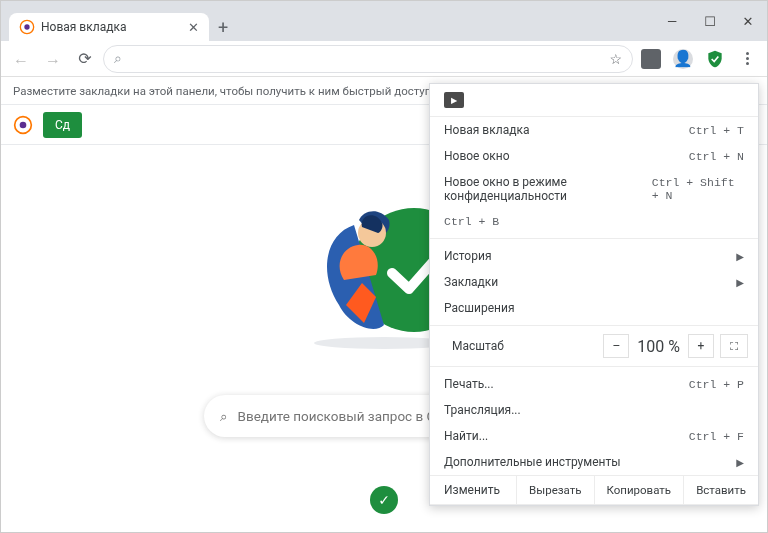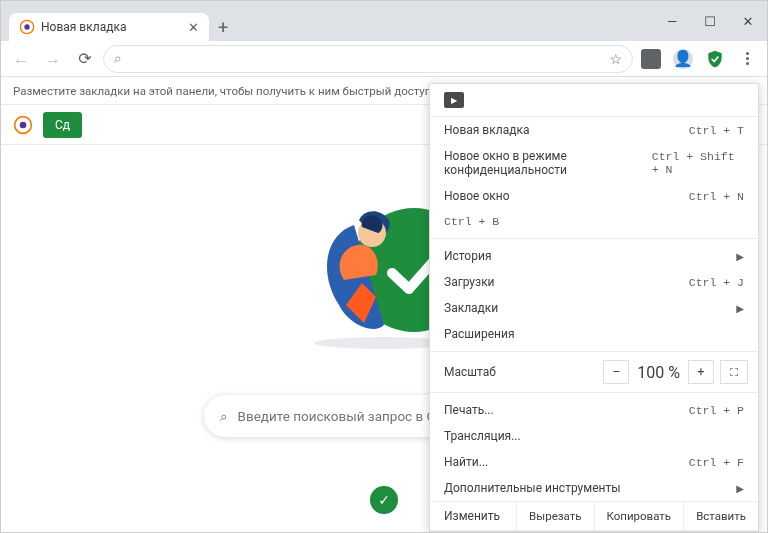--- a/index.html
+++ b/index.html
@@ -42,21 +42,21 @@
 .searchbox { margin-top: 40px; width: 360px; height: 42px; border-radius: 21px; box-shadow: 0 1px 6px rgba(32,33,36,.18); display: flex; align-items: center; padding: 0 16px; gap: 10px; font-size: 13.5px; color: #757575; }
 .status-icon { position: absolute; bottom: 18px; width: 28px; height: 28px; border-radius: 50%; background: #1e8e3e; display: flex; align-items: center; justify-content: center; color: #fff; font-size: 14px; }
 
 .menu { position: absolute; top: 82px; right: 8px; width: 330px; background: #fff; border: 1px solid #dadce0; box-shadow: 0 2px 10px rgba(0,0,0,.2); font-size: 12px; color: #3c4043; }
 .menu-user { padding: 8px 14px; border-bottom: 1px solid #ececec; }
 .menu-user-badge { width: 20px; height: 16px; background: #4a4a4a; border-radius: 2px; display: flex; align-items: center; justify-content: center; color: #fff; font-size: 8px; }
 .menu-item { display: flex; align-items: center; justify-content: space-between; padding: 6px 14px; cursor: pointer; }
 .menu-item .sc { color: #5f6368; font-size: 11.5px; font-family: Liberation Mono, monospace; }
 .menu-item .arrow { color: #5f6368; font-size: 10px; }
 .menu-sep { height: 1px; background: #ececec; margin: 4px 0; }
-.zoom-row { display: flex; align-items: center; padding: 4px 10px 4px 14px; }
+.zoom-row { display: flex; align-items: center; padding: 4px 10px 4px 14px; margin-left: 8px; }
 .zoom-row .label { flex: 1; }
 .zoom-row .zbtn { width: 26px; height: 24px; border: 1px solid #e0e0e0; display: flex; align-items: center; justify-content: center; cursor: pointer; }
 .zoom-row .zval { padding: 0 8px; font-size: 16px; }
 .zoom-row .full { width: 28px; height: 24px; border: 1px solid #e0e0e0; display: flex; align-items: center; justify-content: center; margin-left: 6px; cursor: pointer; font-size: 11px; }
 .edit-row { display: flex; align-items: stretch; border-top: 1px solid #ececec; border-bottom: 1px solid #ececec; }
 .edit-row .elabel { padding: 7px 14px; flex: 1; }
 .edit-row .ebtn { border-left: 1px solid #ececec; padding: 7px 12px; cursor: pointer; font-size: 11.5px; }
 </style>
 </head>
 <body>
@@ -144,38 +144,34 @@
 <div class="menu">
   <div class="menu-user">
     <div class="menu-user-badge">▶</div>
   </div>
 
   <div class="menu-item">
       <span>Новая вкладка</span>
       <span class="sc">Ctrl + T</span>
     </div>
   <div class="menu-item">
+      <span>Новое окно</span>
+      <span class="sc">Ctrl + N</span>
+    </div>
+  <div class="menu-item">
       <span>Новое окно в режиме конфиденциальности</span>
       <span class="sc">Ctrl + Shift + N</span>
     </div>
   <div class="menu-item">
-      <span>Новое окно</span>
-      <span class="sc">Ctrl + N</span>
-    </div>
-  <div class="menu-item">
       <span class="sc">Ctrl + B</span>
     </div>
   <div class="menu-sep"></div>
   <div class="menu-item">
       <span>История</span>
       <span class="arrow">▶</span>
-    </div>
-  <div class="menu-item">
-      <span>Загрузки</span>
-      <span class="sc">Ctrl + J</span>
     </div>
   <div class="menu-item">
       <span>Закладки</span>
       <span class="arrow">▶</span>
     </div>
   <div class="menu-item">
       <span>Расширения</span>
     </div>
   <div class="menu-sep"></div>
   <div class="zoom-row">

